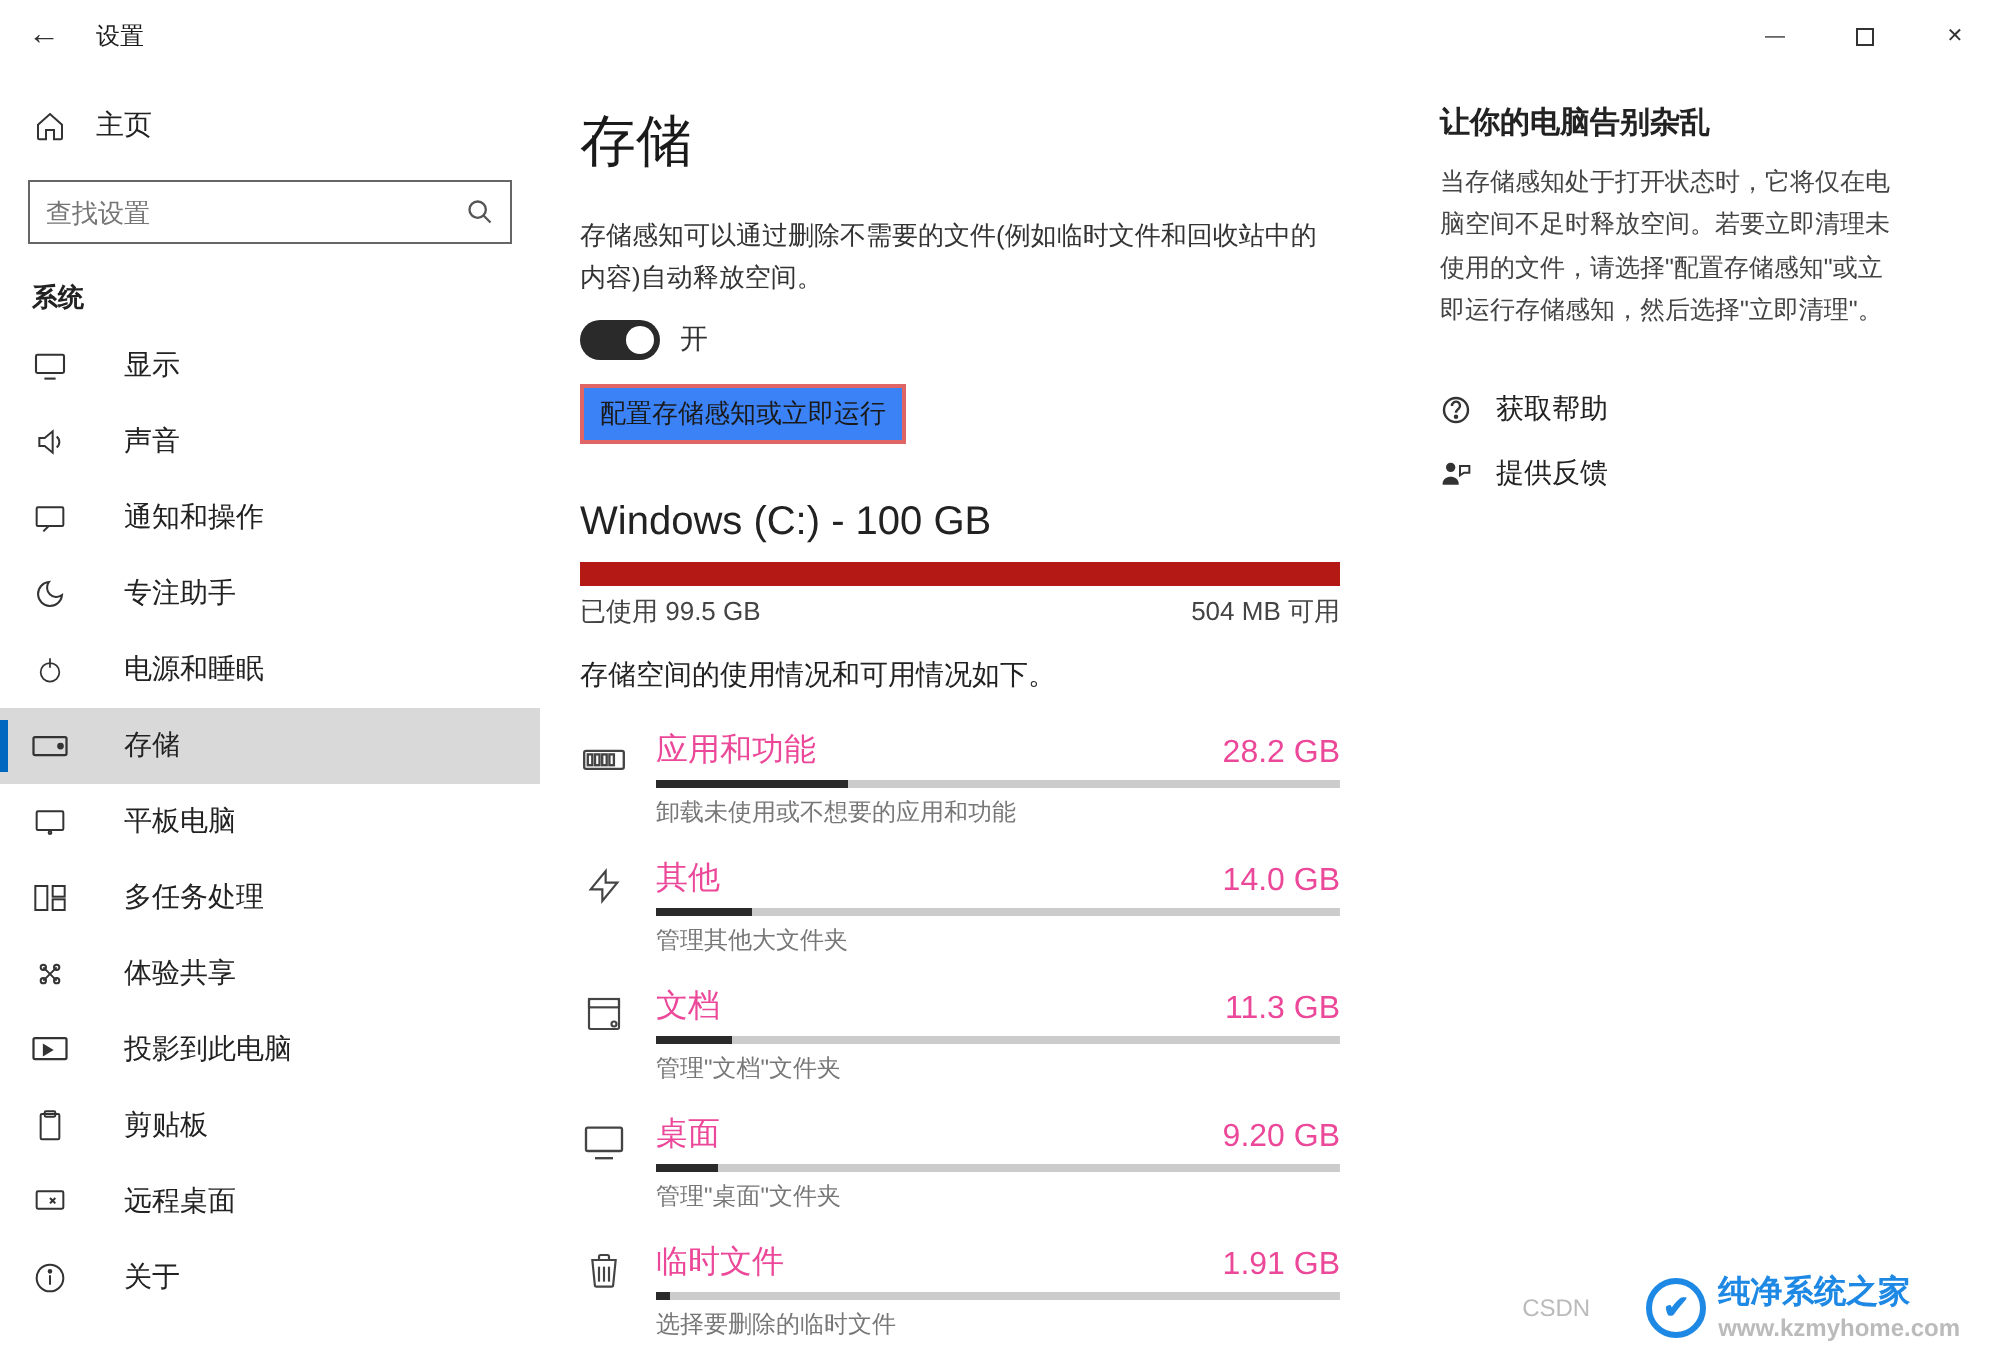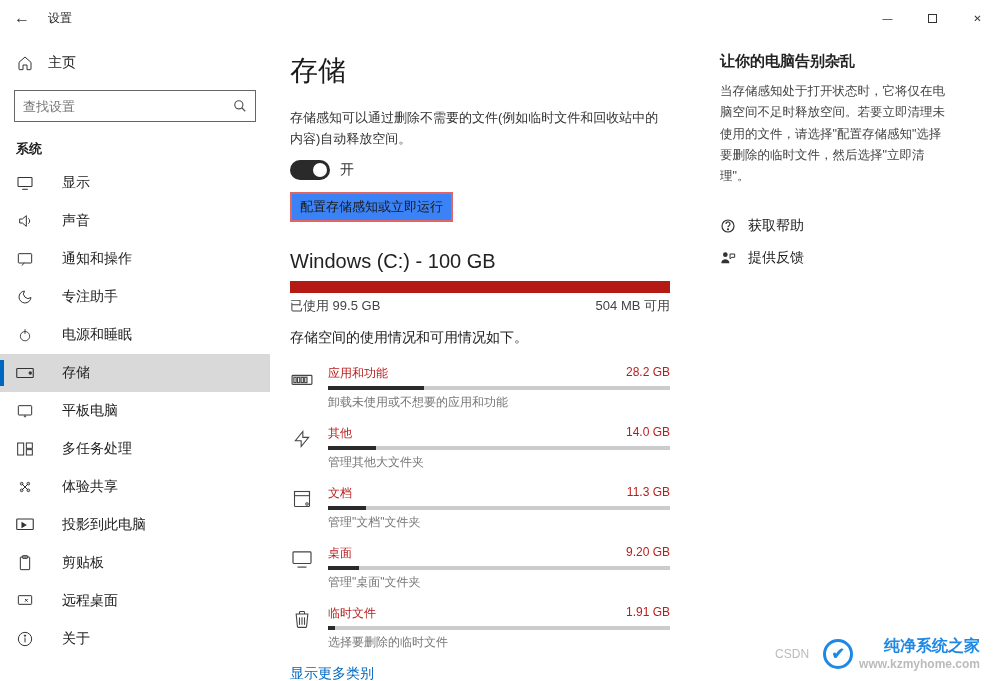--- a/index.html
+++ b/index.html
@@ -34,30 +34,30 @@
 .toggle::after { content:""; position: absolute; right: 3px; top: 3px; width: 14px; height: 14px; background: #fff; border-radius: 50%; }
 .toggle-label { font-size: 14px; color: #333; }
 .highlight-link { display: inline-block; font-size: 13px; color: #1a1a1a; padding: 4px 8px; border: 2px solid #e06666; background: #3b82f6; }
 .sec-title { font-size: 20px; font-weight: 300; margin: 28px 0 8px 0; color: #222; }
 .usage-bar { height: 12px; background: #b51916; position: relative; margin-bottom: 4px; }
 .usage-line { display: flex; justify-content: space-between; font-size: 13px; color: #444; }
 .desc2 { font-size: 14px; color: #222; margin: 14px 0 10px 0; }
 .cat-row { display: flex; align-items: flex-start; gap: 14px; margin-bottom: 6px; padding-top: 8px; }
 .cat-icon { width: 24px; height: 24px; display: flex; align-items: center; justify-content: center; color: #444; margin-top: 2px; }
 .cat-body { flex: 1; }
-.cat-head { display: flex; justify-content: space-between; font-size: 12px; color: #b91c1c; margin-bottom: 4px; }
+.cat-head { display: flex; justify-content: space-between; font-size: 16px; color: #ec4899; margin-bottom: 4px; align-items: flex-end; }
 .cat-bar { height: 4px; background: #ccc; position: relative; margin-bottom: 4px; }
 .cat-bar-fill { position: absolute; left:0; top:0; bottom:0; background: #2a2a2a; }
 .cat-sub { font-size: 12px; color: #777; }
 .more-link { font-size: 14px; color: #0067c0; margin: 14px 0 20px 0; }
 .right-h { font-size: 15px; font-weight: 600; margin-bottom: 10px; color: #222; }
 .right-desc { font-size: 12.5px; color: #444; line-height: 1.7; margin-bottom: 30px; }
 .right-link { display: flex; align-items: center; gap: 12px; font-size: 14px; color: #222; margin-bottom: 14px; }
 .right-link .ricon { width: 16px; font-size: 14px; color: #333; }
-.watermarks { position: absolute; right: 20px; bottom: 10px; display: flex; align-items: center; gap: 14px; font-size: 12px; color: #bbb; text-align: right; }
+.watermarks { position: absolute; right: 20px; bottom: 10px; display: flex; align-items: center; gap: 28px; font-size: 12px; color: #bbb; }
 .wm-logo { display: flex; align-items: center; gap: 6px; font-size: 15px; font-weight: bold; }
 .wm-logo .circle { width: 30px; height: 30px; border: 3px solid #1e88e5; border-radius: 50%; display: flex; align-items: center; justify-content: center; color: #1e88e5; font-size: 16px; }
 .wm-text1 { color: #1e88e5; font-weight: bold; font-size: 16px; }
 .wm-url { color: #bbb; font-size: 12px; }
 svg { display: block; }
 </style>
 </head>
 <body>
 
 <div class="titlebar">
@@ -337,21 +337,21 @@
               </div>
             </div>
           </div>
 
         <div class="more-link">显示更多类别</div>
         
       </div>
 
       <div class="col-right">
         <div class="right-h">让你的电脑告别杂乱</div>
-        <div class="right-desc">当存储感知处于打开状态时，它将仅在电脑空间不足时释放空间。若要立即清理未使用的文件，请选择"配置存储感知"选择要删除的临时文件，然后选择"立即清理"。</div>
+        <div class="right-desc">当存储感知处于打开状态时，它将仅在电脑空间不足时释放空间。若要立即清理未使用的文件，请选择"配置存储感知"或立即运行存储感知，然后选择"立即清理"。</div>
         <div class="right-link">
           <span class="ricon">
               <svg width="16" height="16" viewBox="0 0 24 24" fill="none" stroke="currentColor" stroke-width="1.8">
                 <circle cx="12" cy="12" r="9"></circle>
                 <path d="M9 9a3 3 0 115 2c-1 1-2 1.5-2 3"></path>
                 <circle cx="12" cy="17" r="0.8" fill="currentColor"></circle>
               </svg>
             </span>
           <span>获取帮助</span>
         </div>

